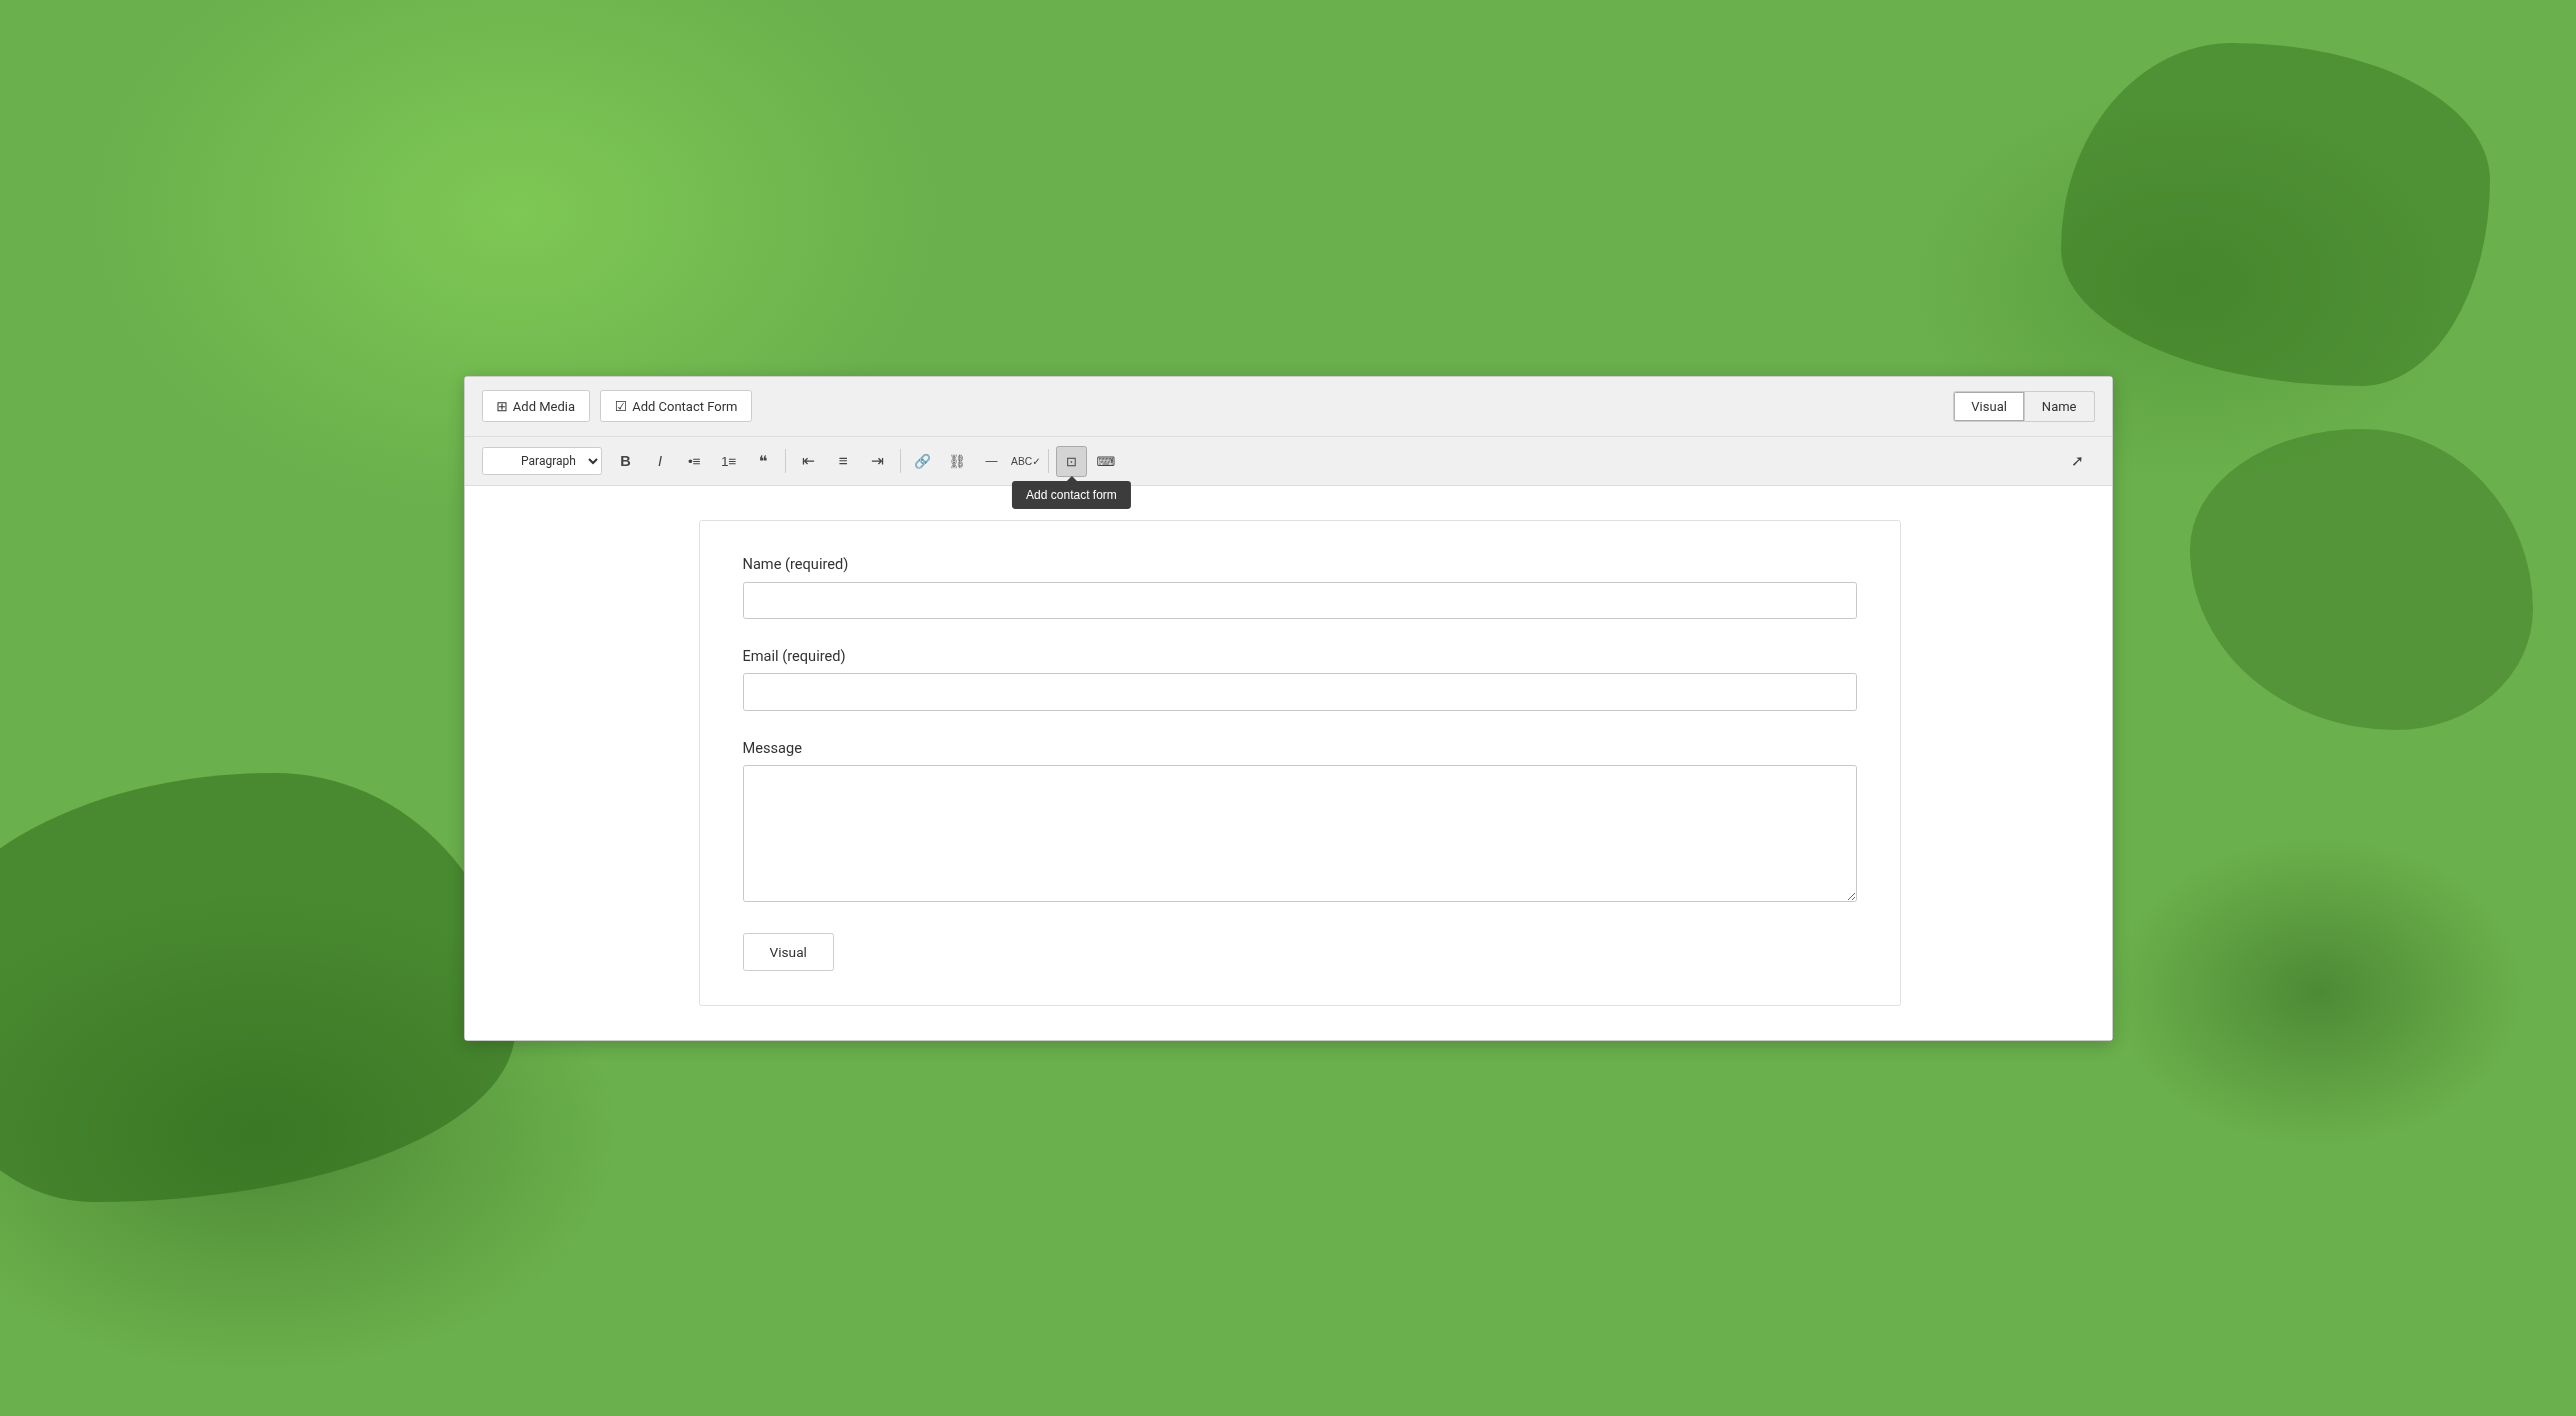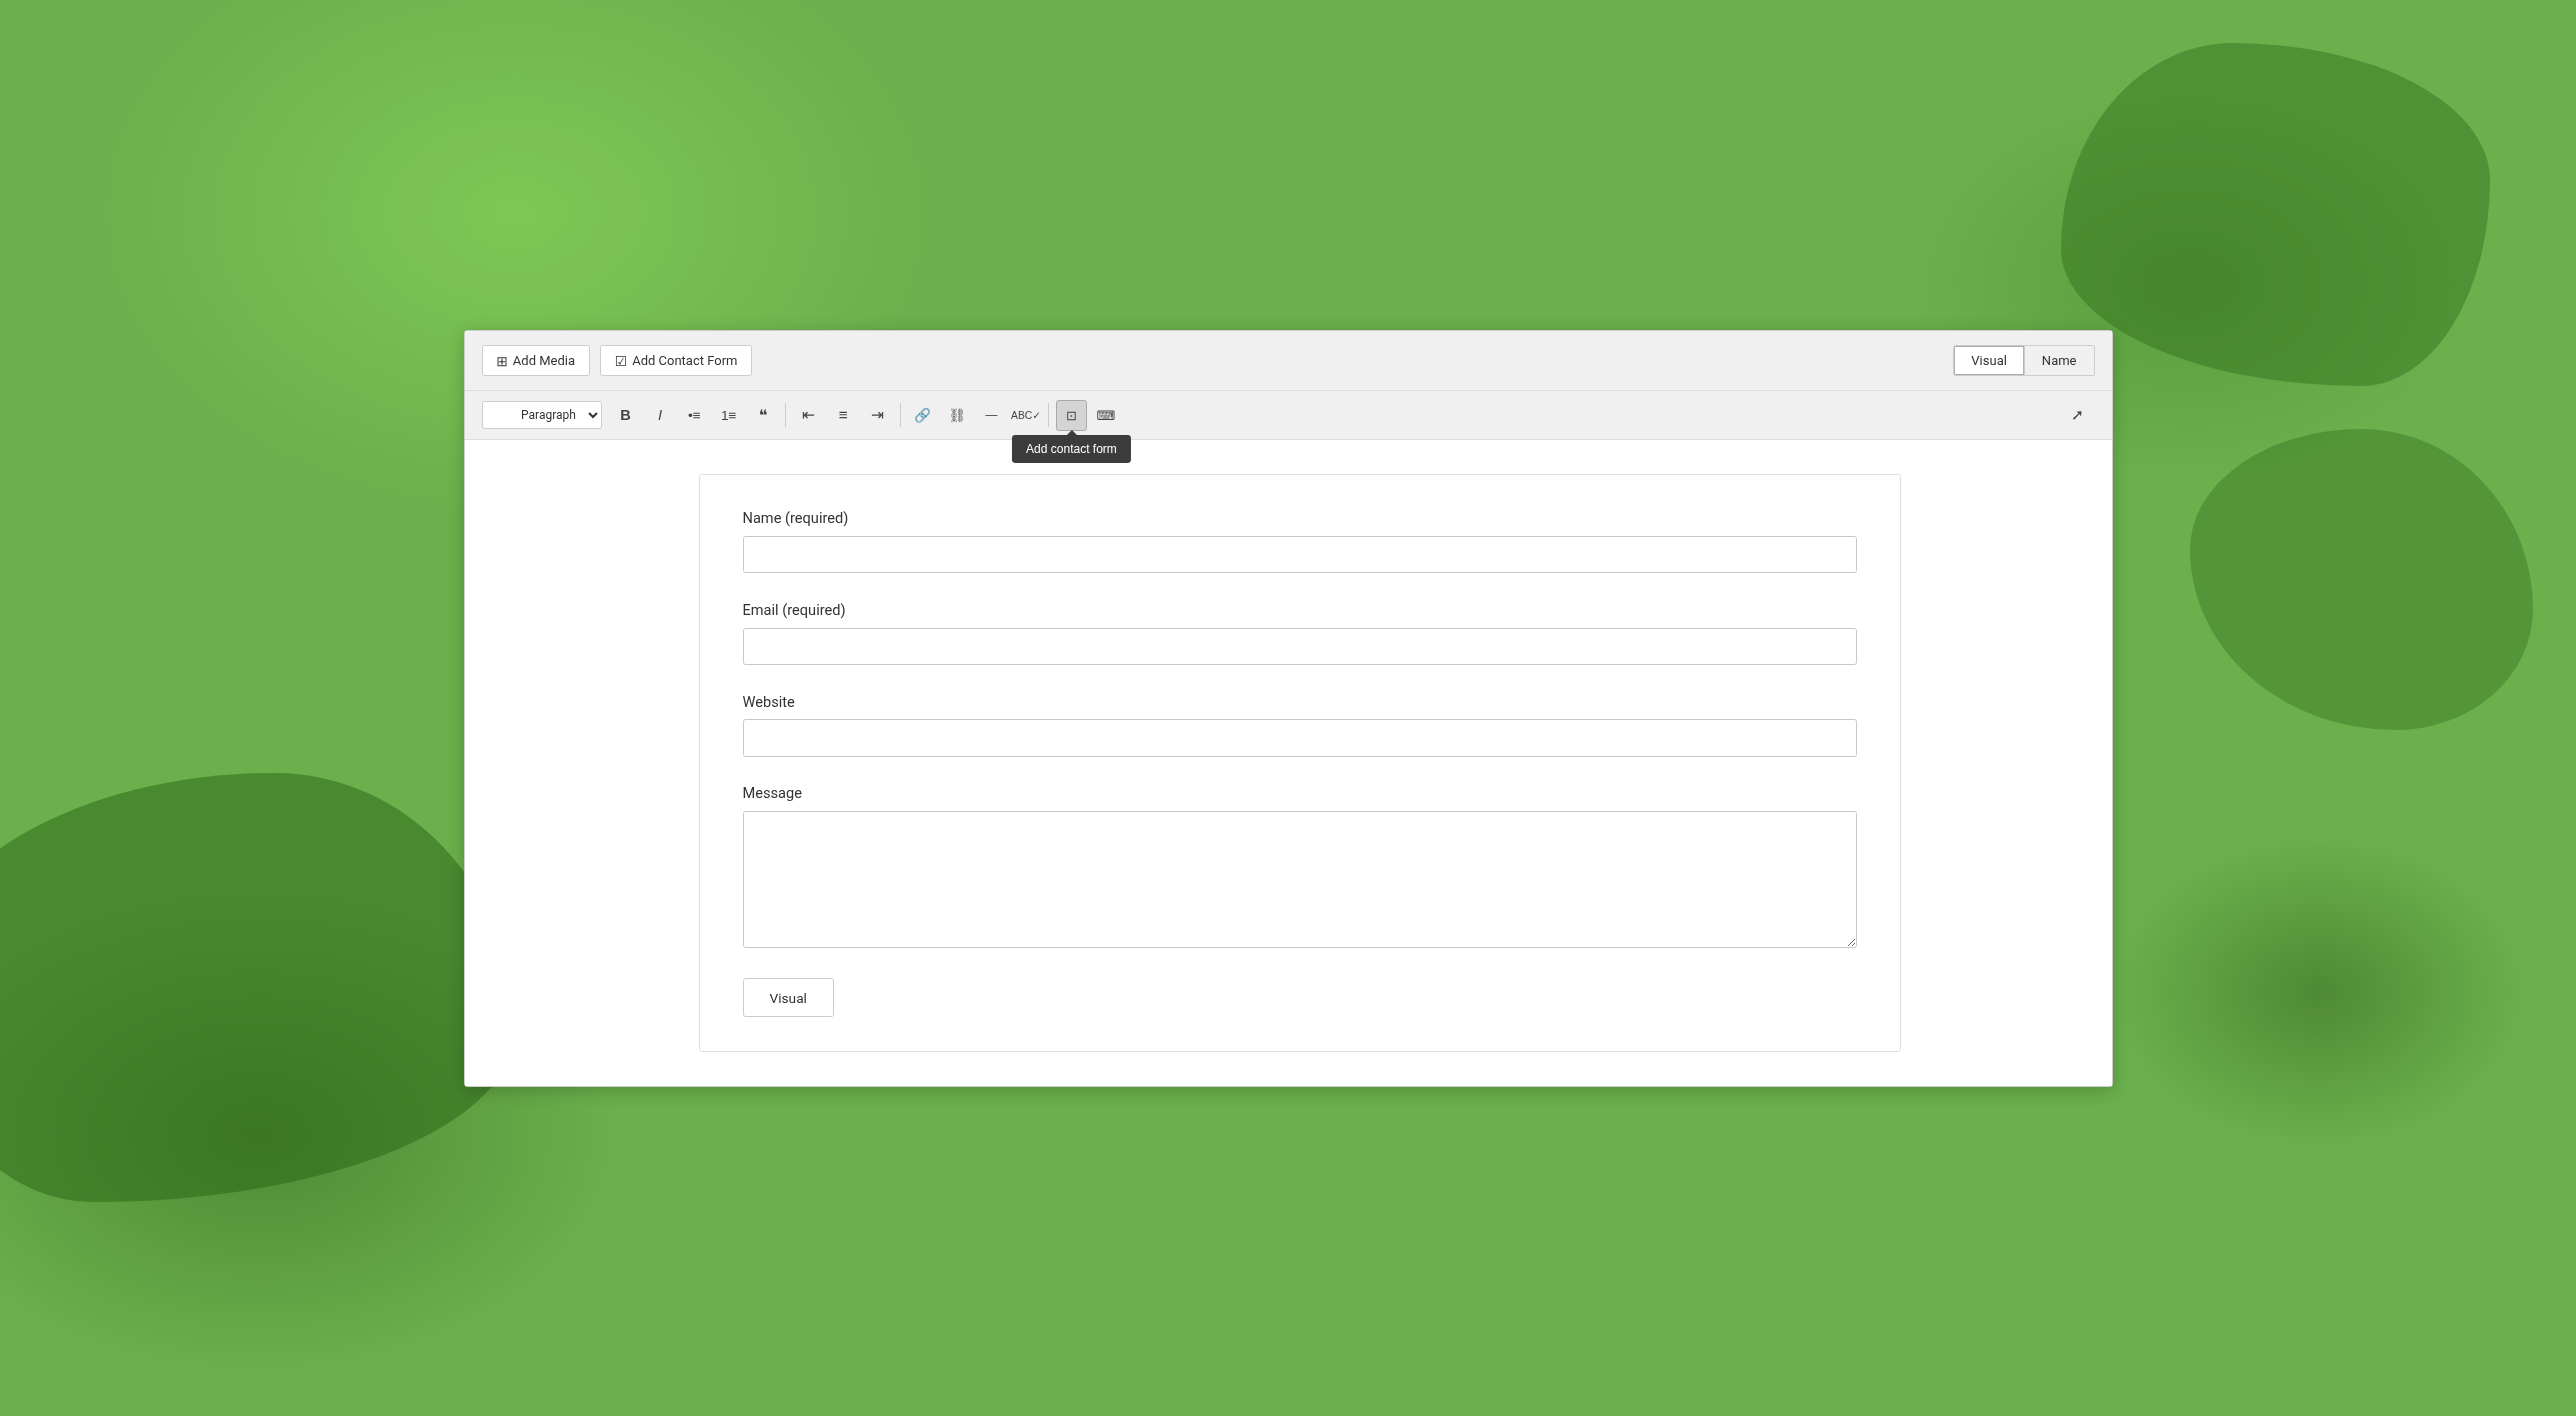--- a/index.html
+++ b/index.html
@@ -380,24 +380,20 @@
       <div class="form-field">
         <label class="form-label">Name (required)</label>
         <input type="text" class="form-input" style="">
       </div>
 
       <div class="form-field">
         <label class="form-label">Email (required)</label>
         <input type="email" class="form-input" style="">
       </div>
 
-      <div class="form-field">
-        <label class="form-label">Website</label>
-        <input type="url" class="form-input" style="">
-      </div>
 
       <div class="form-field">
         <label class="form-label">Message</label>
         <textarea class="form-textarea" style=""></textarea>
       </div>
 
       <div>
         <button class="submit-btn">
           <span>Visual</span>
         </button>

